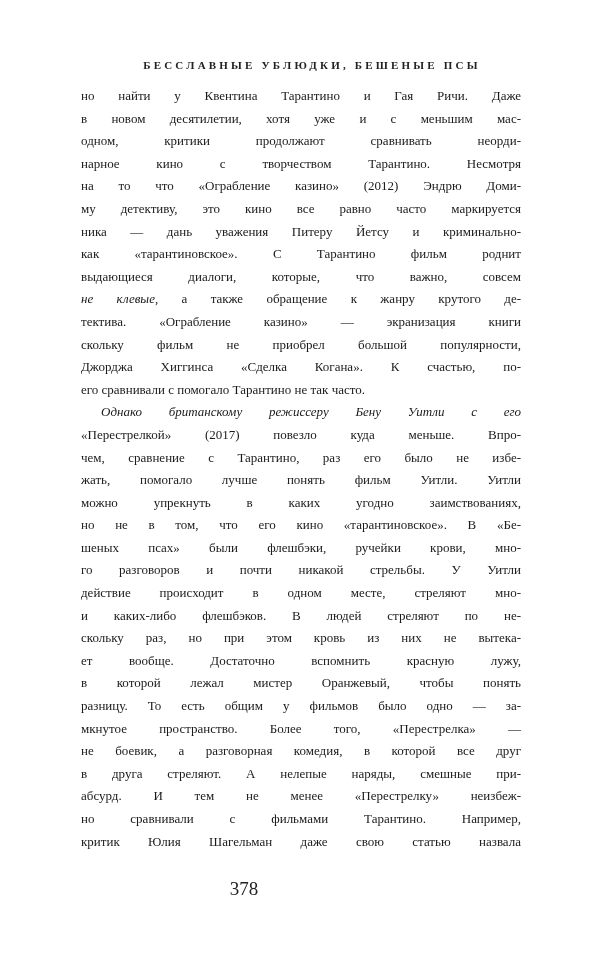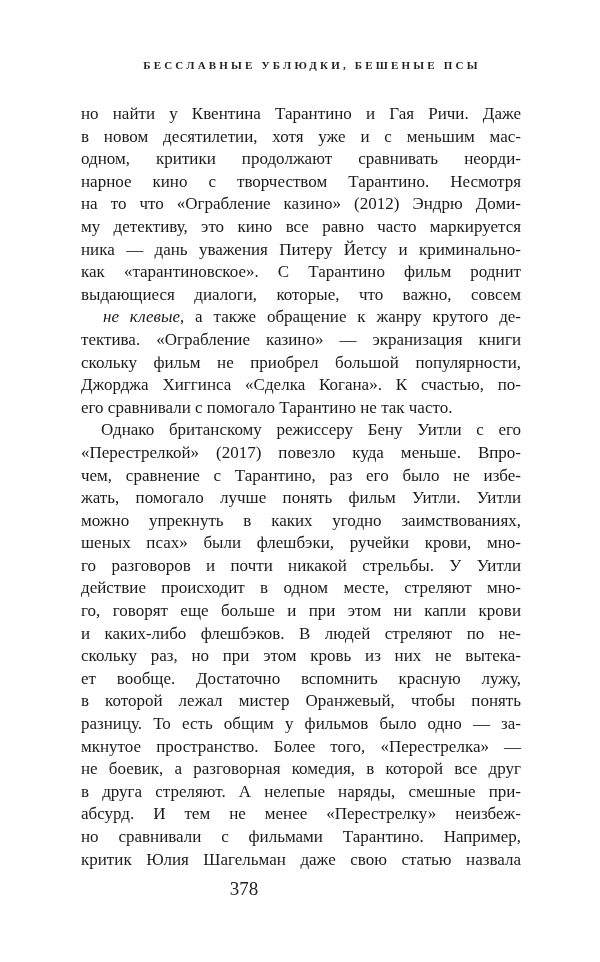--- a/index.html
+++ b/index.html
@@ -6,30 +6,30 @@
   body {
     width: 600px; height: 962px; background: #ffffff; position: relative; overflow: hidden;
     font-family: "DejaVu Serif", "Liberation Serif", serif; color: #1a1a1a;
   }
   .running-head {
     position: absolute; top: 59px; left: 12px; width: 600px; text-align: center;
     font-size: 11px; letter-spacing: 3.2px; font-weight: bold; color: #222;
     font-family: "Liberation Serif", serif;
   }
   .body-text {
-    position: absolute; top: 103px; left: 81px; width: 440px;
-    font-family: "Liberation Serif", serif; font-size: 17px; line-height: 22.6px;
+    position: absolute; top: 85px; left: 81px; width: 440px;
+    font-family: "Liberation Serif", serif; font-size: 13px; line-height: 22.6px;
   }
   .line {
     display: block; white-space: nowrap; text-align: justify; text-align-last: justify;
     height: 22.6px;
   }
   .line.last { text-align-last: left; }
-  .line.indent { padding-left: 20px; }
-  em { font-style: italic; margin-left: 22px; }
+  .line.indent { padding-left: 20px; font-style: italic; }
+  em { font-style: italic; }
   .folio {
     position: absolute; top: 878px; left: 0; width: 488px; text-align: center;
     font-family: "Liberation Serif", serif; font-size: 19px; color: #222;
   }
 </style>
 </head>
 <body>
 
 <div class="running-head">БЕССЛАВНЫЕ УБЛЮДКИ, БЕШЕНЫЕ ПСЫ</div>
 
@@ -49,24 +49,24 @@
     <span class="line">скольку фильм не приобрел большой популярности,</span>
     <span class="line">Джорджа Хиггинса «Сделка Когана». К счастью, по-</span>
     <span class="line last">его сравнивали с помогало Тарантино не так часто.</span>
   </div>
   <div>
     <span class="line indent">Однако британскому режиссеру Бену Уитли с его</span>
     <span class="line">«Перестрелкой» (2017) повезло куда меньше. Впро-</span>
     <span class="line">чем, сравнение с Тарантино, раз его было не избе-</span>
     <span class="line">жать, помогало лучше понять фильм Уитли. Уитли</span>
     <span class="line">можно упрекнуть в каких угодно заимствованиях,</span>
+    <span class="line">но не в том, что его кино «тарантиновское». В «Бе-</span>
     <span class="line">шеных псах» были флешбэки, ручейки крови, мно-</span>
     <span class="line">го разговоров и почти никакой стрельбы. У Уитли</span>
     <span class="line">действие происходит в одном месте, стреляют мно-</span>
-    <span class="line">го, говорят еще больше и при этом ни капли крови</span>
     <span class="line">и каких-либо флешбэков. В людей стреляют по не-</span>
     <span class="line">скольку раз, но при этом кровь из них не вытека-</span>
     <span class="line">ет вообще. Достаточно вспомнить красную лужу,</span>
     <span class="line">в которой лежал мистер Оранжевый, чтобы понять</span>
     <span class="line">разницу. То есть общим у фильмов было одно — за-</span>
     <span class="line">мкнутое пространство. Более того, «Перестрелка» —</span>
     <span class="line">не боевик, а разговорная комедия, в которой все друг</span>
     <span class="line">в друга стреляют. А нелепые наряды, смешные при-</span>
     <span class="line">абсурд. И тем не менее «Перестрелку» неизбеж-</span>
     <span class="line">но сравнивали с фильмами Тарантино. Например,</span>

